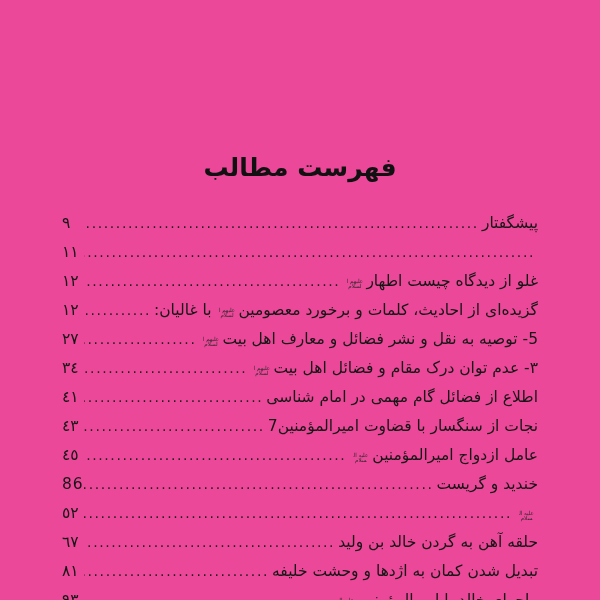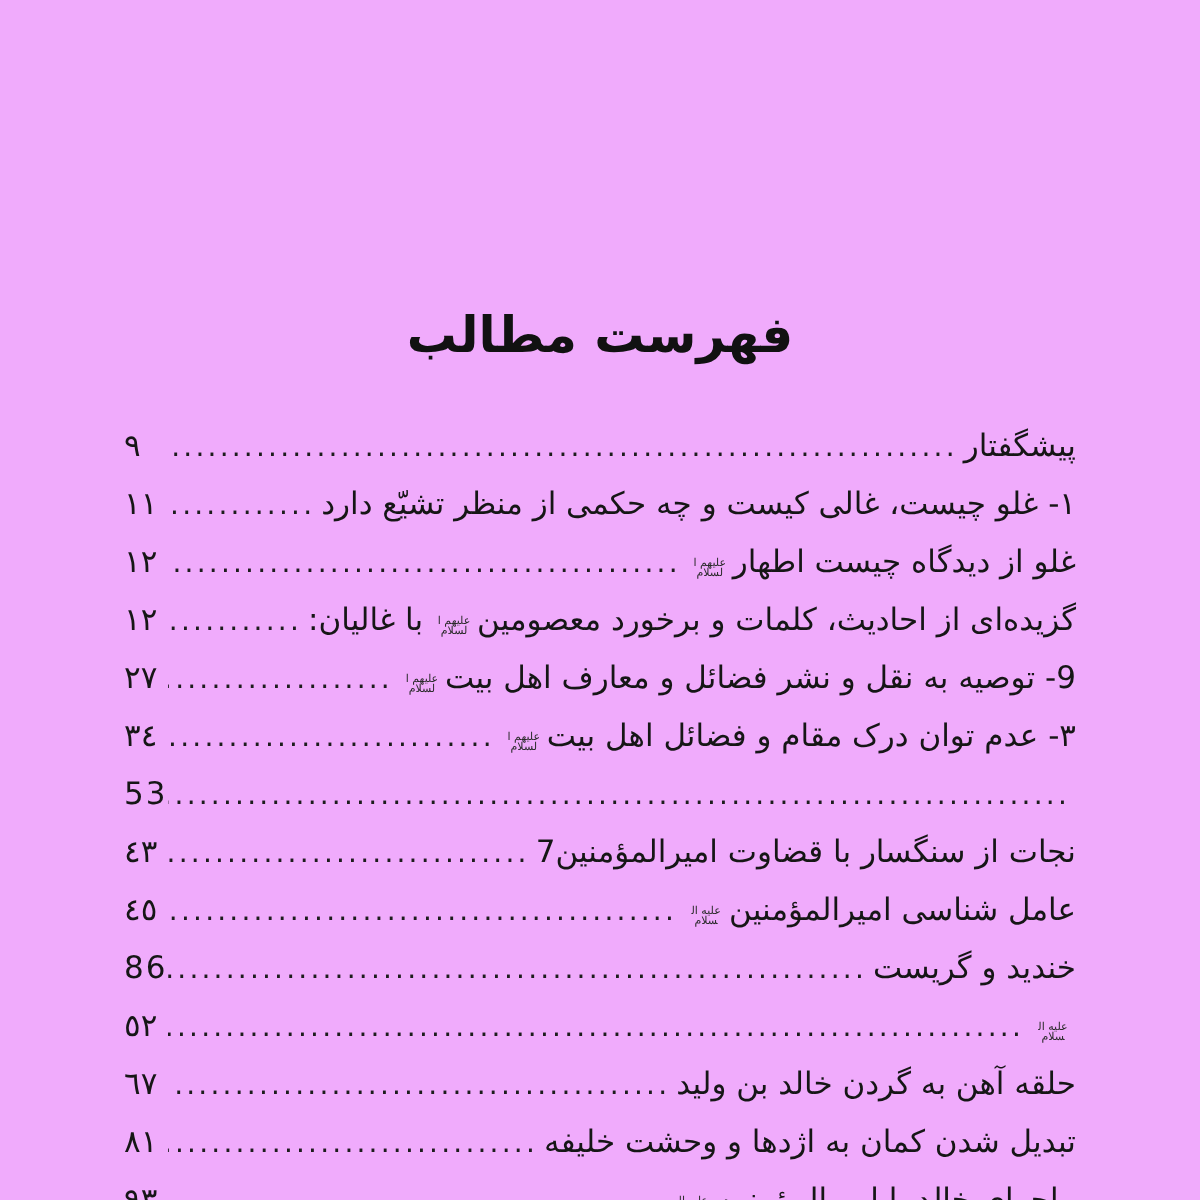--- a/index.html
+++ b/index.html
@@ -11,21 +11,21 @@
     height: 600px;
     background: #ffffff;
     overflow: hidden;
     position: relative;
     font-family: "DejaVu Sans", sans-serif;
     color: #161616;
   }
   .page {
     position: absolute;
     inset: 0;
-    background: #f0abfc;
+    background: #ec4899;
   }
   .title {
     position: absolute;
     top: 153px;
     left: 0;
     width: 600px;
     text-align: center;
     font-size: 25px;
     font-weight: bold;
     letter-spacing: 0;
@@ -95,21 +95,20 @@
 
   <div class="toc">
     <div class="row">
       <span class="txt">پیشگفتار</span>
 
       <span class="leader"></span>
       <span class="num">٩</span>
     </div>
 
     <div class="row">
-      <span class="txt">١- غلو چیست، غالی کیست و چه حکمی از منظر تشیّع دارد</span>
 
       <span class="leader"></span>
       <span class="num">١١</span>
     </div>
 
     <div class="row">
       <span class="txt">غلو از دیدگاه چیست اطهار</span>
       <span class="honorific">علیهم السلام</span>
 
       <span class="leader"></span>
@@ -118,50 +117,51 @@
 
     <div class="row">
       <span class="txt">گزیده‌ای از احادیث، کلمات و برخورد معصومین</span>
       <span class="honorific">علیهم السلام</span>
       <span class="txt-after">با غالیان:</span>
       <span class="leader"></span>
       <span class="num">١٢</span>
     </div>
 
     <div class="row">
-      <span class="txt">9- توصیه به نقل و نشر فضائل و معارف اهل بیت</span>
+      <span class="txt">5- توصیه به نقل و نشر فضائل و معارف اهل بیت</span>
       <span class="honorific">علیهم السلام</span>
 
       <span class="leader"></span>
       <span class="num">٢٧</span>
     </div>
 
     <div class="row">
       <span class="txt">٣- عدم توان درک مقام و فضائل اهل بیت</span>
       <span class="honorific">علیهم السلام</span>
 
       <span class="leader"></span>
       <span class="num">٣٤</span>
     </div>
 
     <div class="row">
-
-      <span class="leader"></span>
-      <span class="num">53</span>
+      <span class="txt">اطلاع از فضائل گام مهمی در امام شناسی</span>
+
+      <span class="leader"></span>
+      <span class="num">٤١</span>
     </div>
 
     <div class="row">
       <span class="txt">نجات از سنگسار با قضاوت امیرالمؤمنین7</span>
 
       <span class="leader"></span>
       <span class="num">٤٣</span>
     </div>
 
     <div class="row">
-      <span class="txt">عامل شناسی امیرالمؤمنین</span>
+      <span class="txt">عامل ازدواج امیرالمؤمنین</span>
       <span class="honorific">علیه السلام</span>
       <span class="leader"></span>
       <span class="num">٤٥</span>
     </div>
 
     <div class="row">
       <span class="txt">خندید و گریست</span>
 
       <span class="leader"></span>
       <span class="num">86</span>

